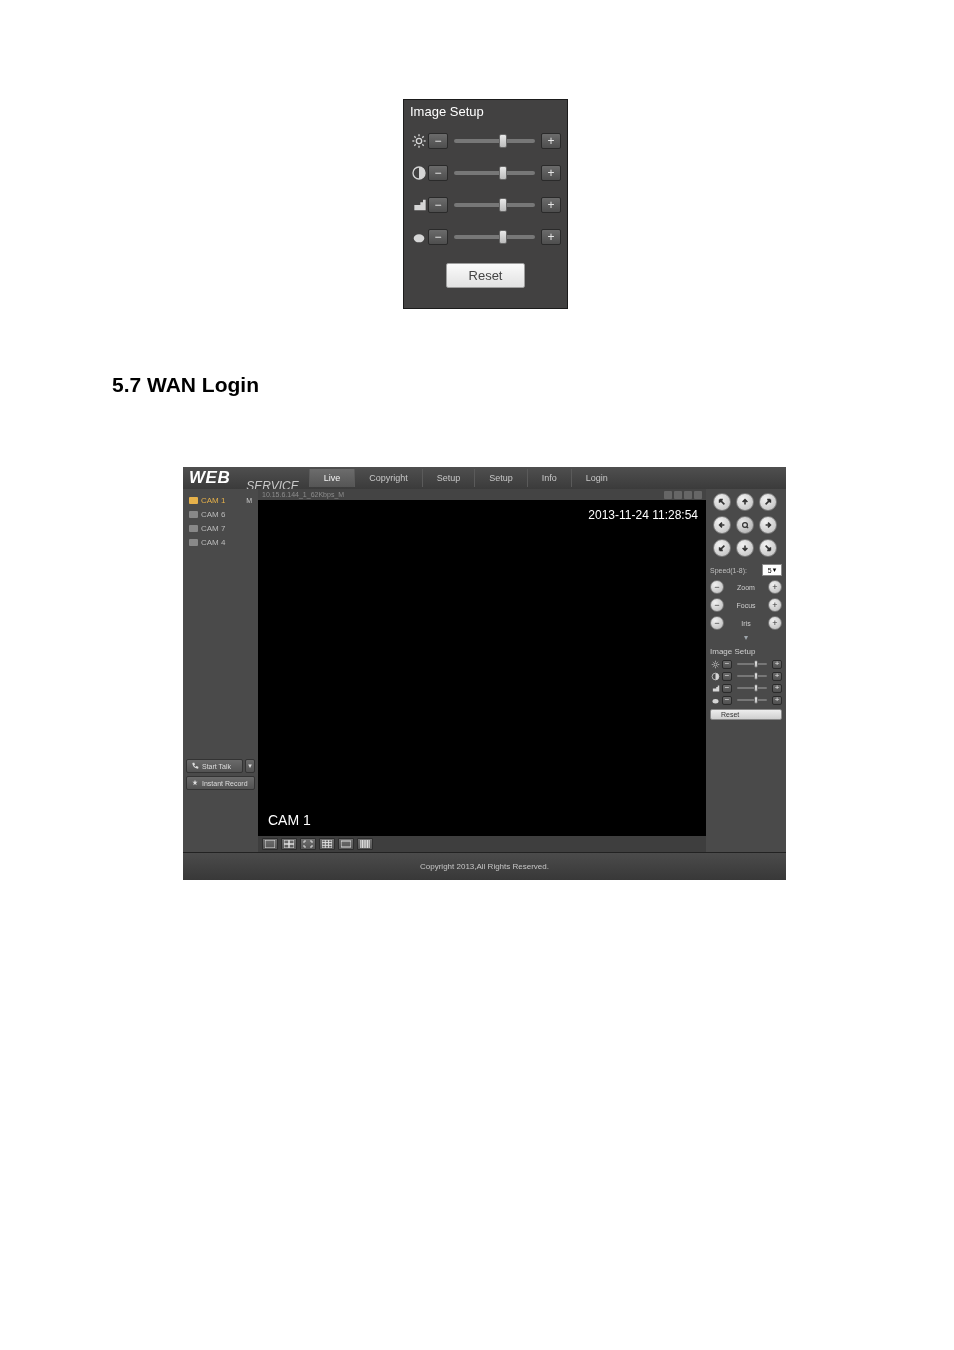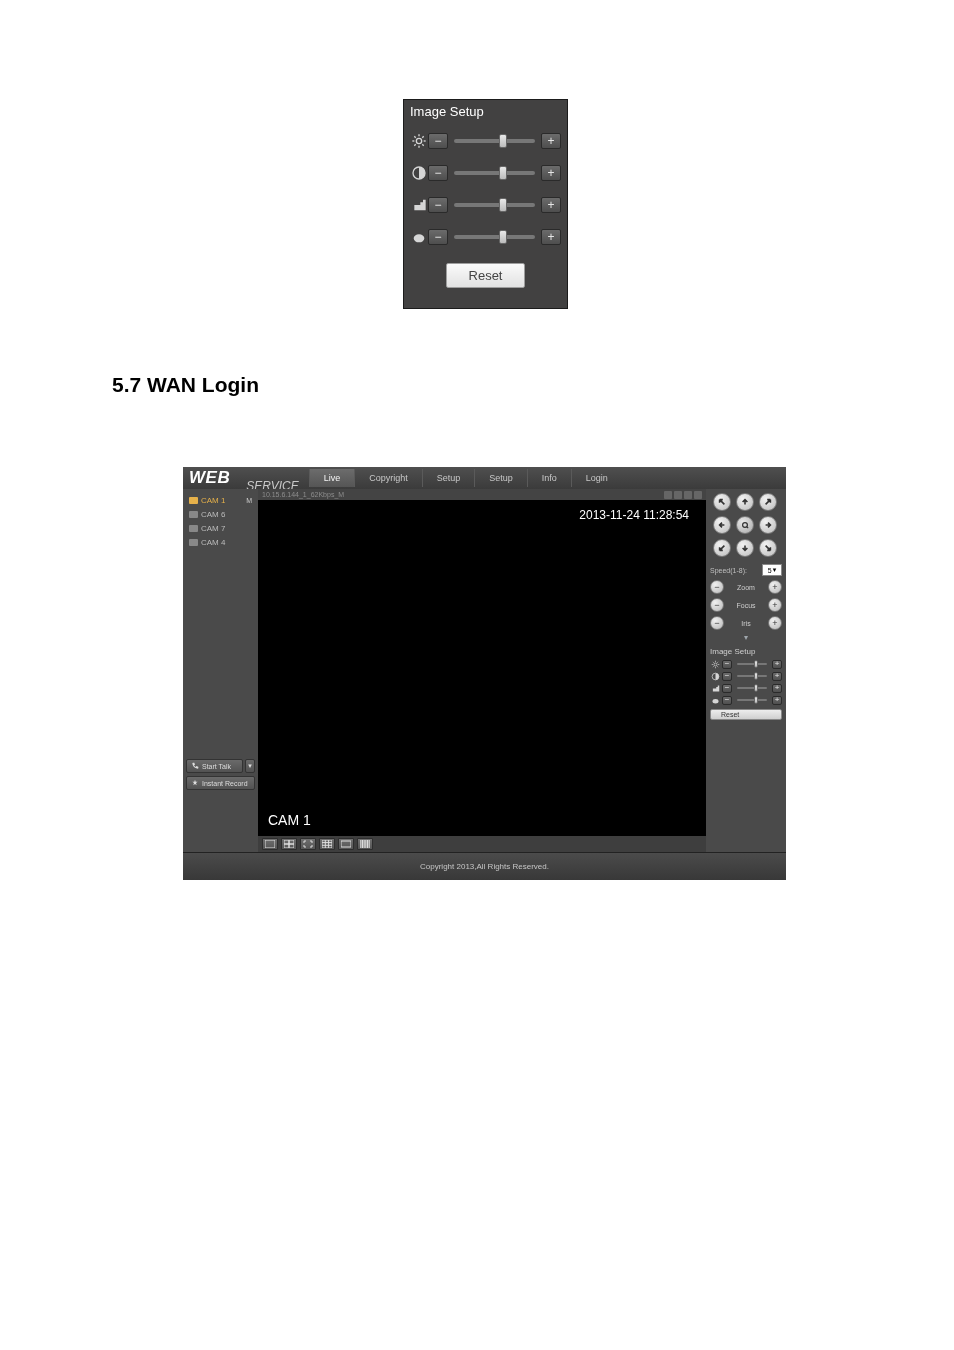--- a/index.html
+++ b/index.html
@@ -163,21 +163,21 @@
   }
   .info-icons { display:flex; gap:2px; }
   .info-icons span { width:8px;height:8px;background:#666;border-radius:1px;display:inline-block;}
   .video {
     flex: 1;
     background: #000;
     position: relative;
   }
   .timestamp {
     position: absolute;
-    right: 17px; top: 8px;
+    right: 8px; top: 8px;
     color: #fff;
     font-size: 12px;
     font-family: Arial, sans-serif;
   }
   .cam-label {
     position: absolute;
     left: 10px; bottom: 8px;
     color: #fff;
     font-size: 14px;
   }

